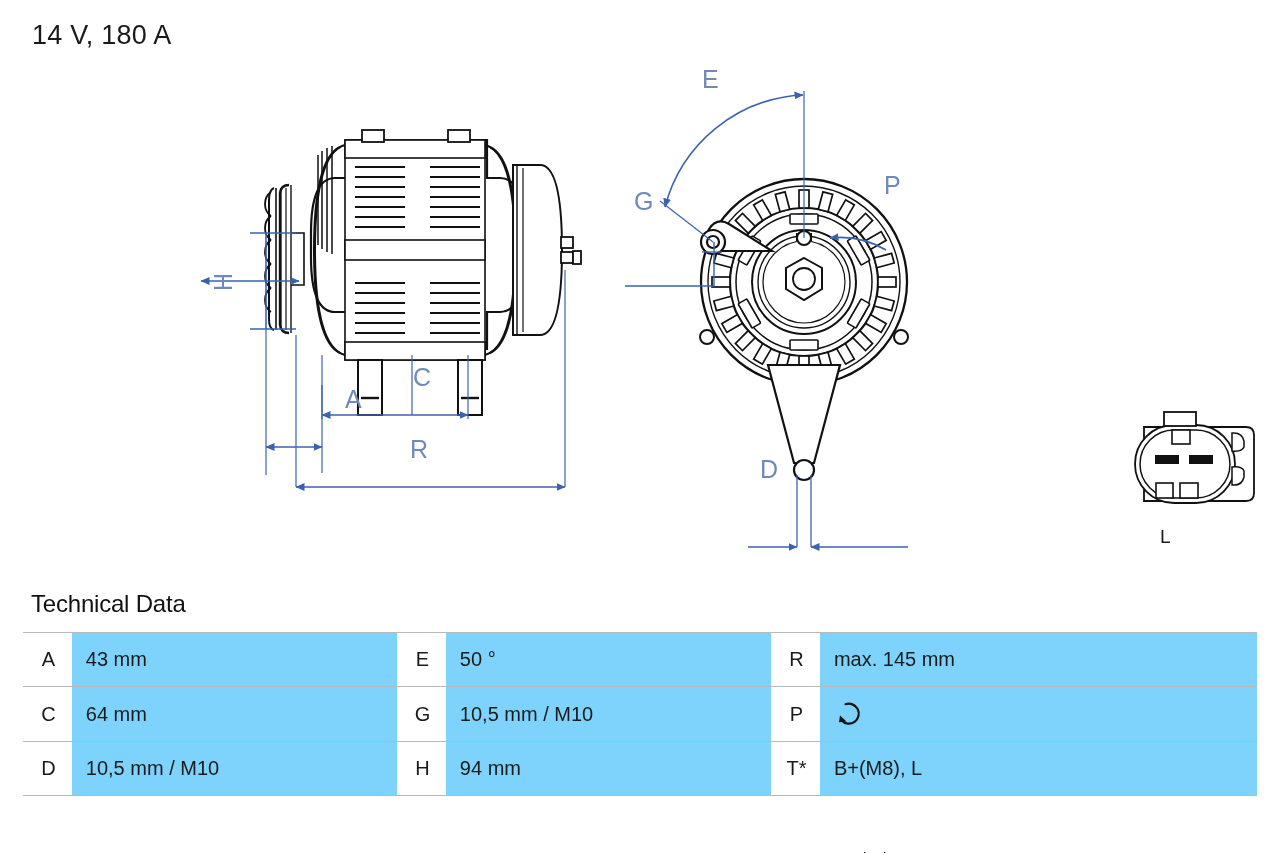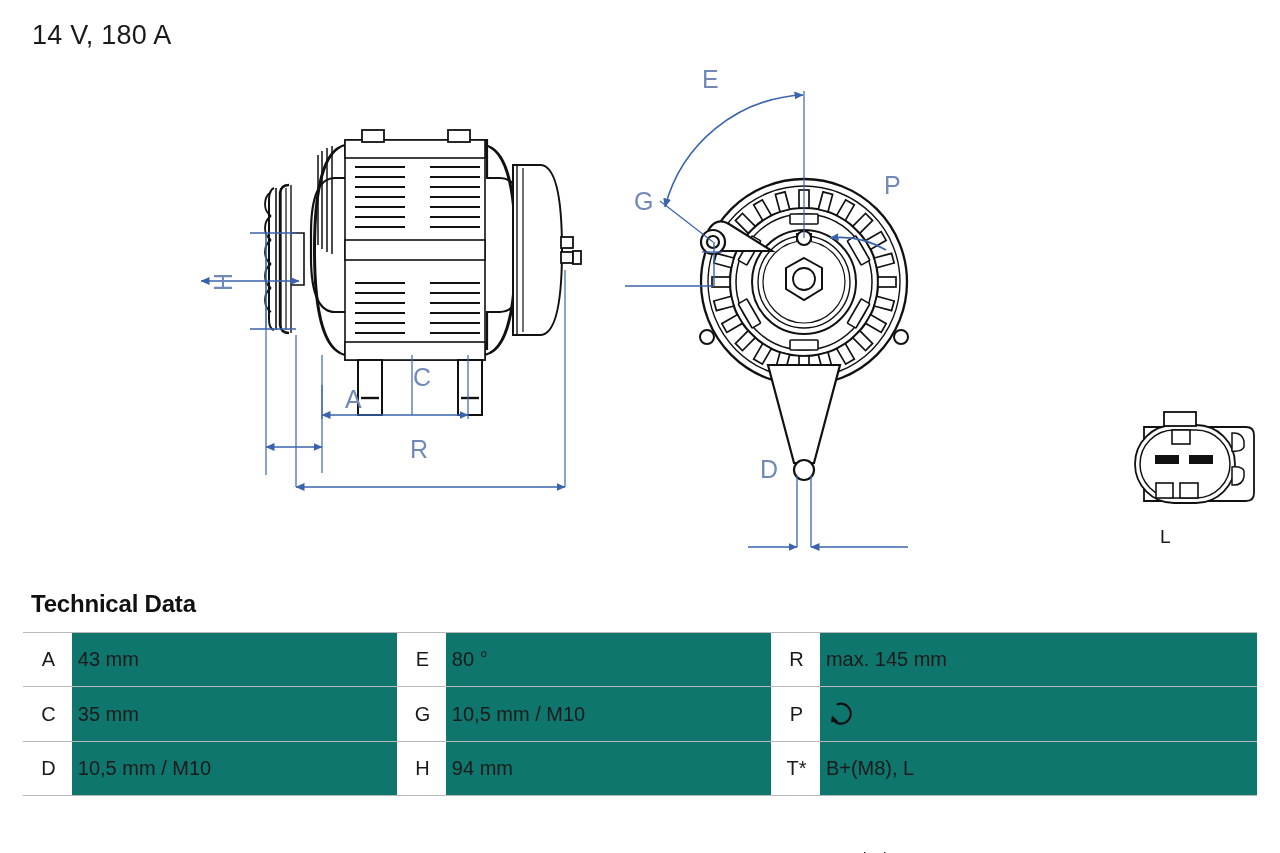--- a/index.html
+++ b/index.html
@@ -50,21 +50,21 @@
     position: absolute;
     left: 0;
     top: 585px;
     width: 1280px;
   }
   #tech-heading {
     position: absolute;
     left: 31px;
     top: 5px;
     font-size: 24px;
-    font-weight: bold;
+    font-weight: normal;
     letter-spacing: -0.2px;
     color: #111;
   }
   #tech-table {
     position: absolute;
     left: 23px;
     top: 47px;
     width: 1234px;
     border-collapse: collapse;
     table-layout: fixed;
@@ -82,22 +82,22 @@
   }
   #tech-table td.key {
     width: 30px;
     text-align: center;
     background: #ffffff;
     font-size: 20px;
     color: #1a1a1a;
     padding: 0 8px 0 10px;
   }
   #tech-table td.val {
-    background: #0f766e;
-    padding-left: 6px;
+    background: #7dd3fc;
+    padding-left: 14px;
     color: #1a1a1a;
     white-space: nowrap;
   }
   #tech-table col.c-key { width: 48px; }
   #tech-table col.c-val1 { width: 320px; }
   #tech-table col.c-val2 { width: 320px; }
   #tech-table col.c-val3 { width: 430px; }
 
   .rot-icon-cell {
     display: flex;
@@ -438,27 +438,27 @@
         <col class="c-key">
           <col class="c-val2">
         <col class="c-key">
           <col class="c-val3">
       </colgroup>
       <tbody>
         <tr>
           <td class="key">A</td>
           <td class="val">43 mm</td>
           <td class="key">E</td>
-          <td class="val">80 °</td>
+          <td class="val">50 °</td>
           <td class="key">R</td>
           <td class="val">max. 145 mm</td>
         </tr>
         <tr>
           <td class="key">C</td>
-          <td class="val">35 mm</td>
+          <td class="val">64 mm</td>
           <td class="key">G</td>
           <td class="val">10,5 mm / M10</td>
           <td class="key">P</td>
           <td class="val">
             <span class="rot-icon-cell">
               <svg width="30" height="30" viewBox="0 0 30 30">
                 <path d="M11.5,5.2 A 10 10 0 1 1 7.5,21.5" fill="none" stroke="#111" stroke-width="2.2" stroke-linecap="round"></path>
                 <path d="M6.0,16.5 L12.5,22.5 L5.0,23.2 z" fill="#111"></path>
               </svg>
             </span>

